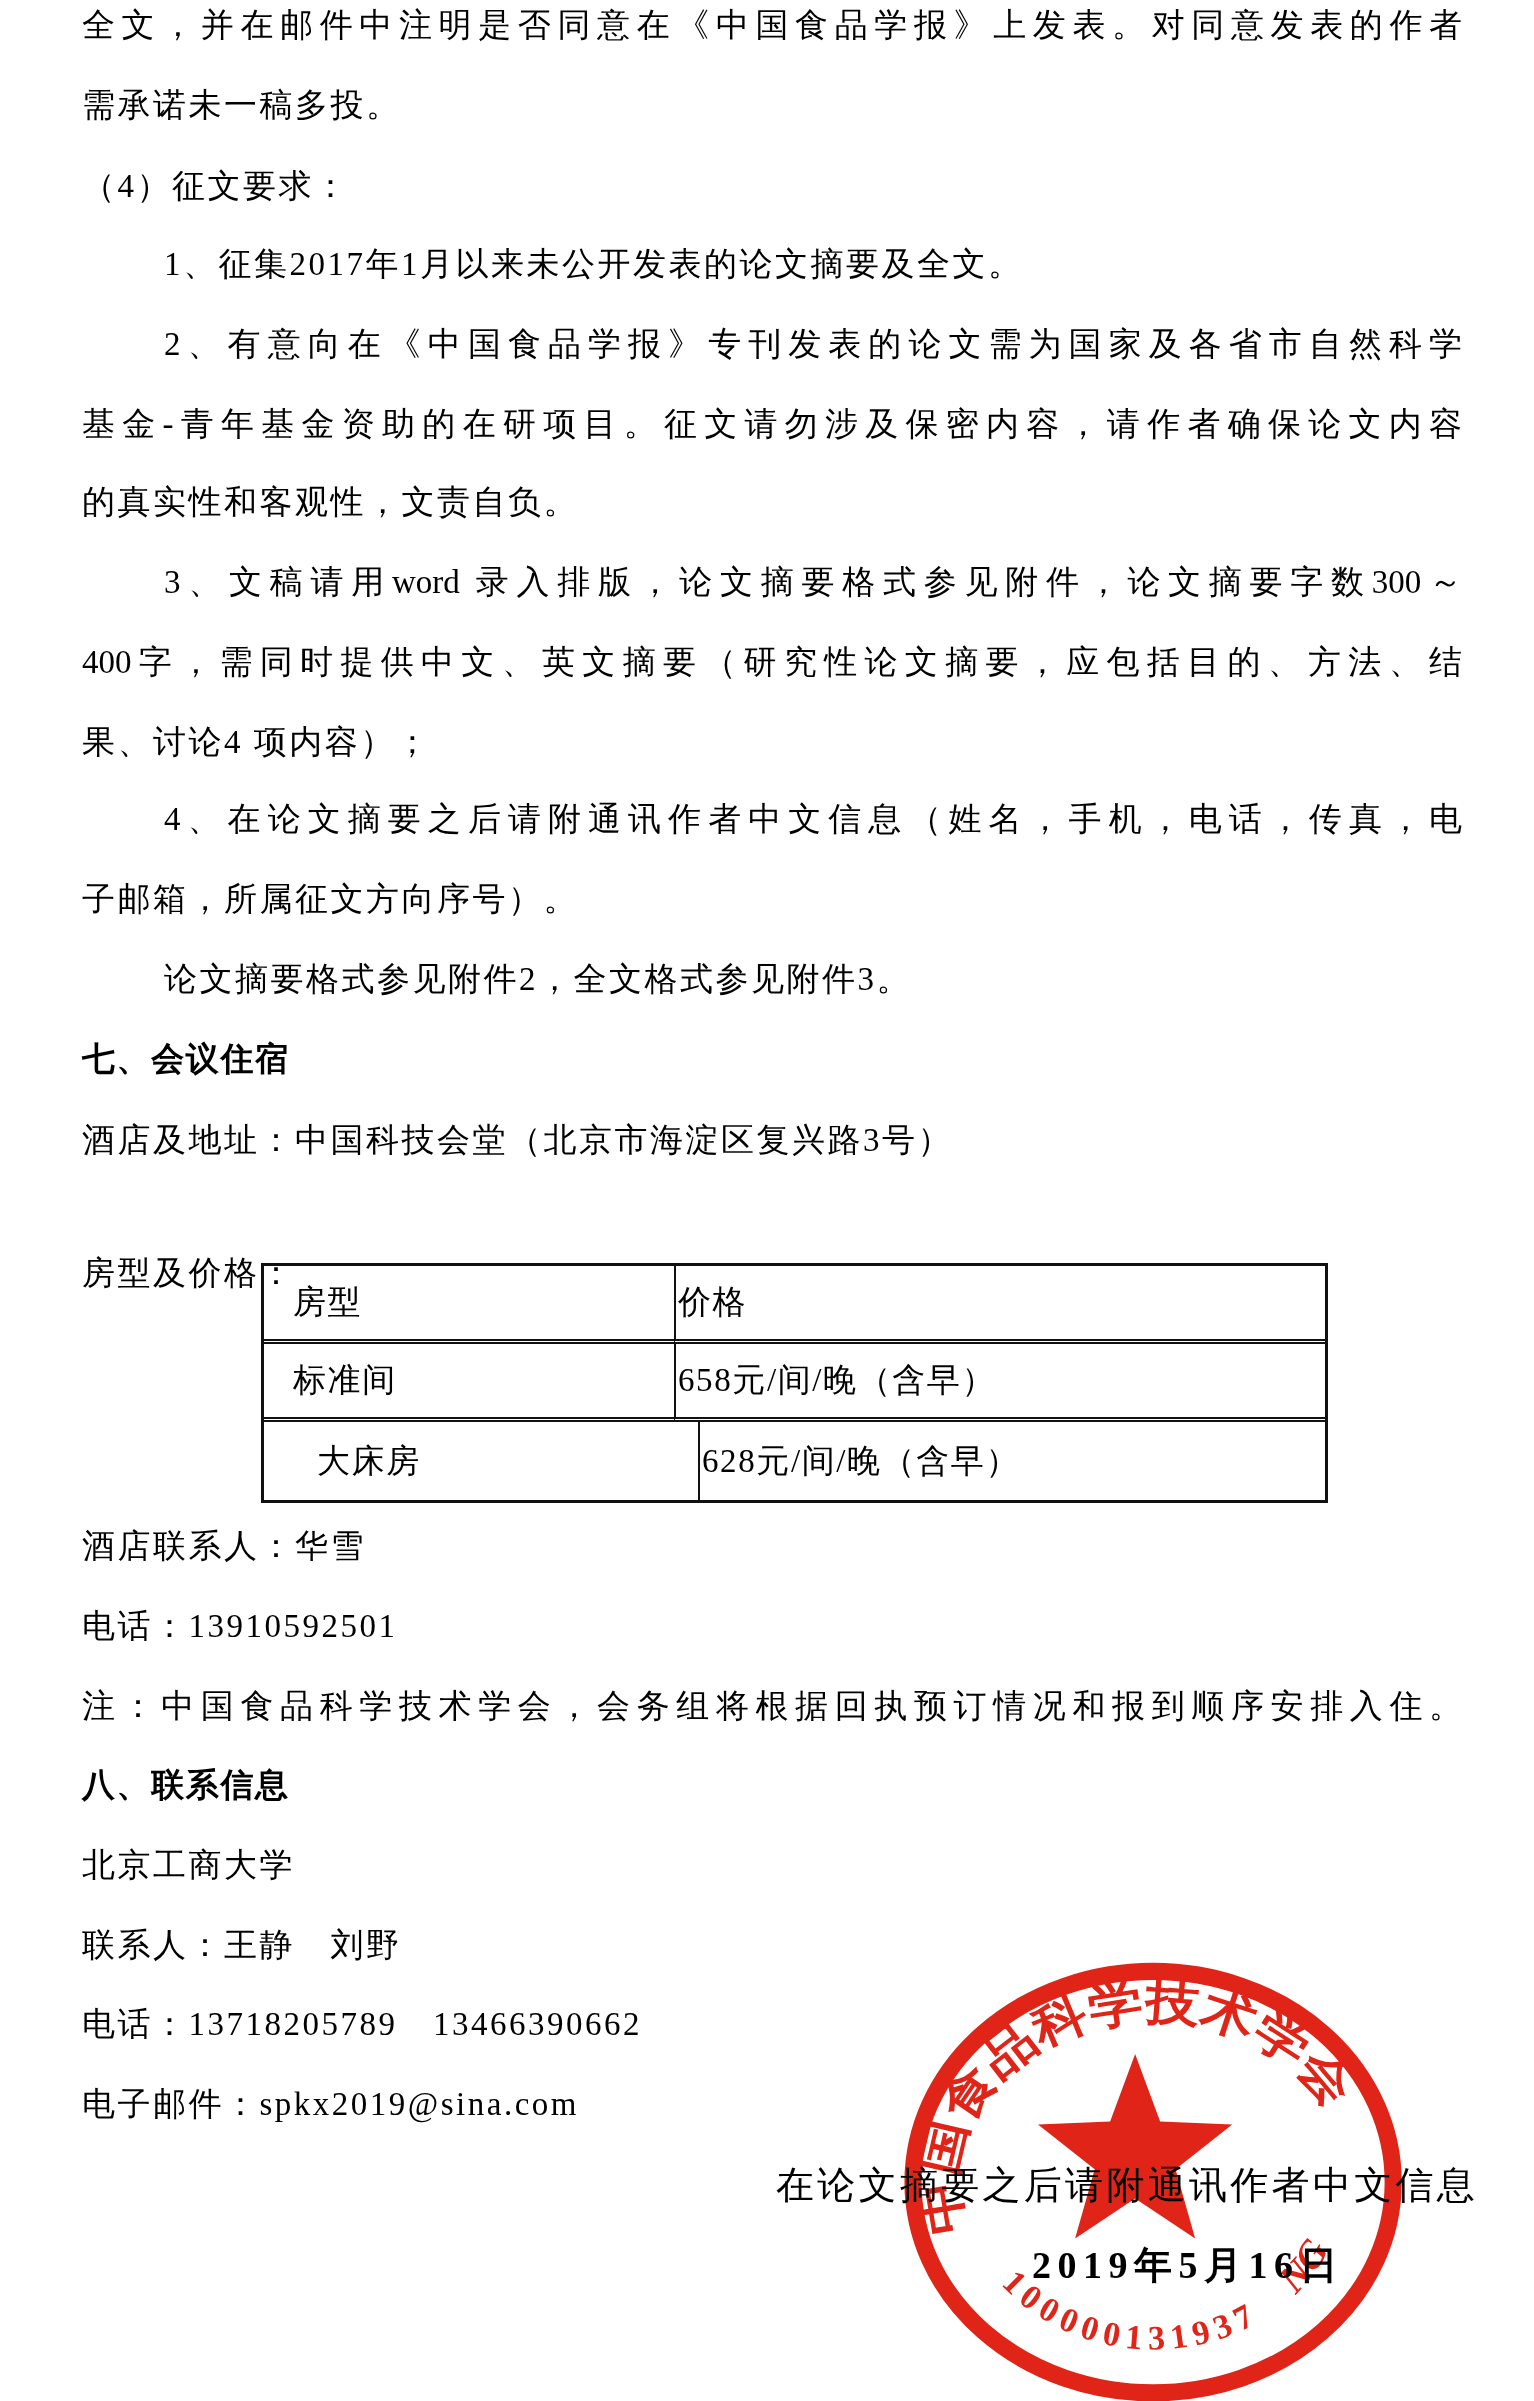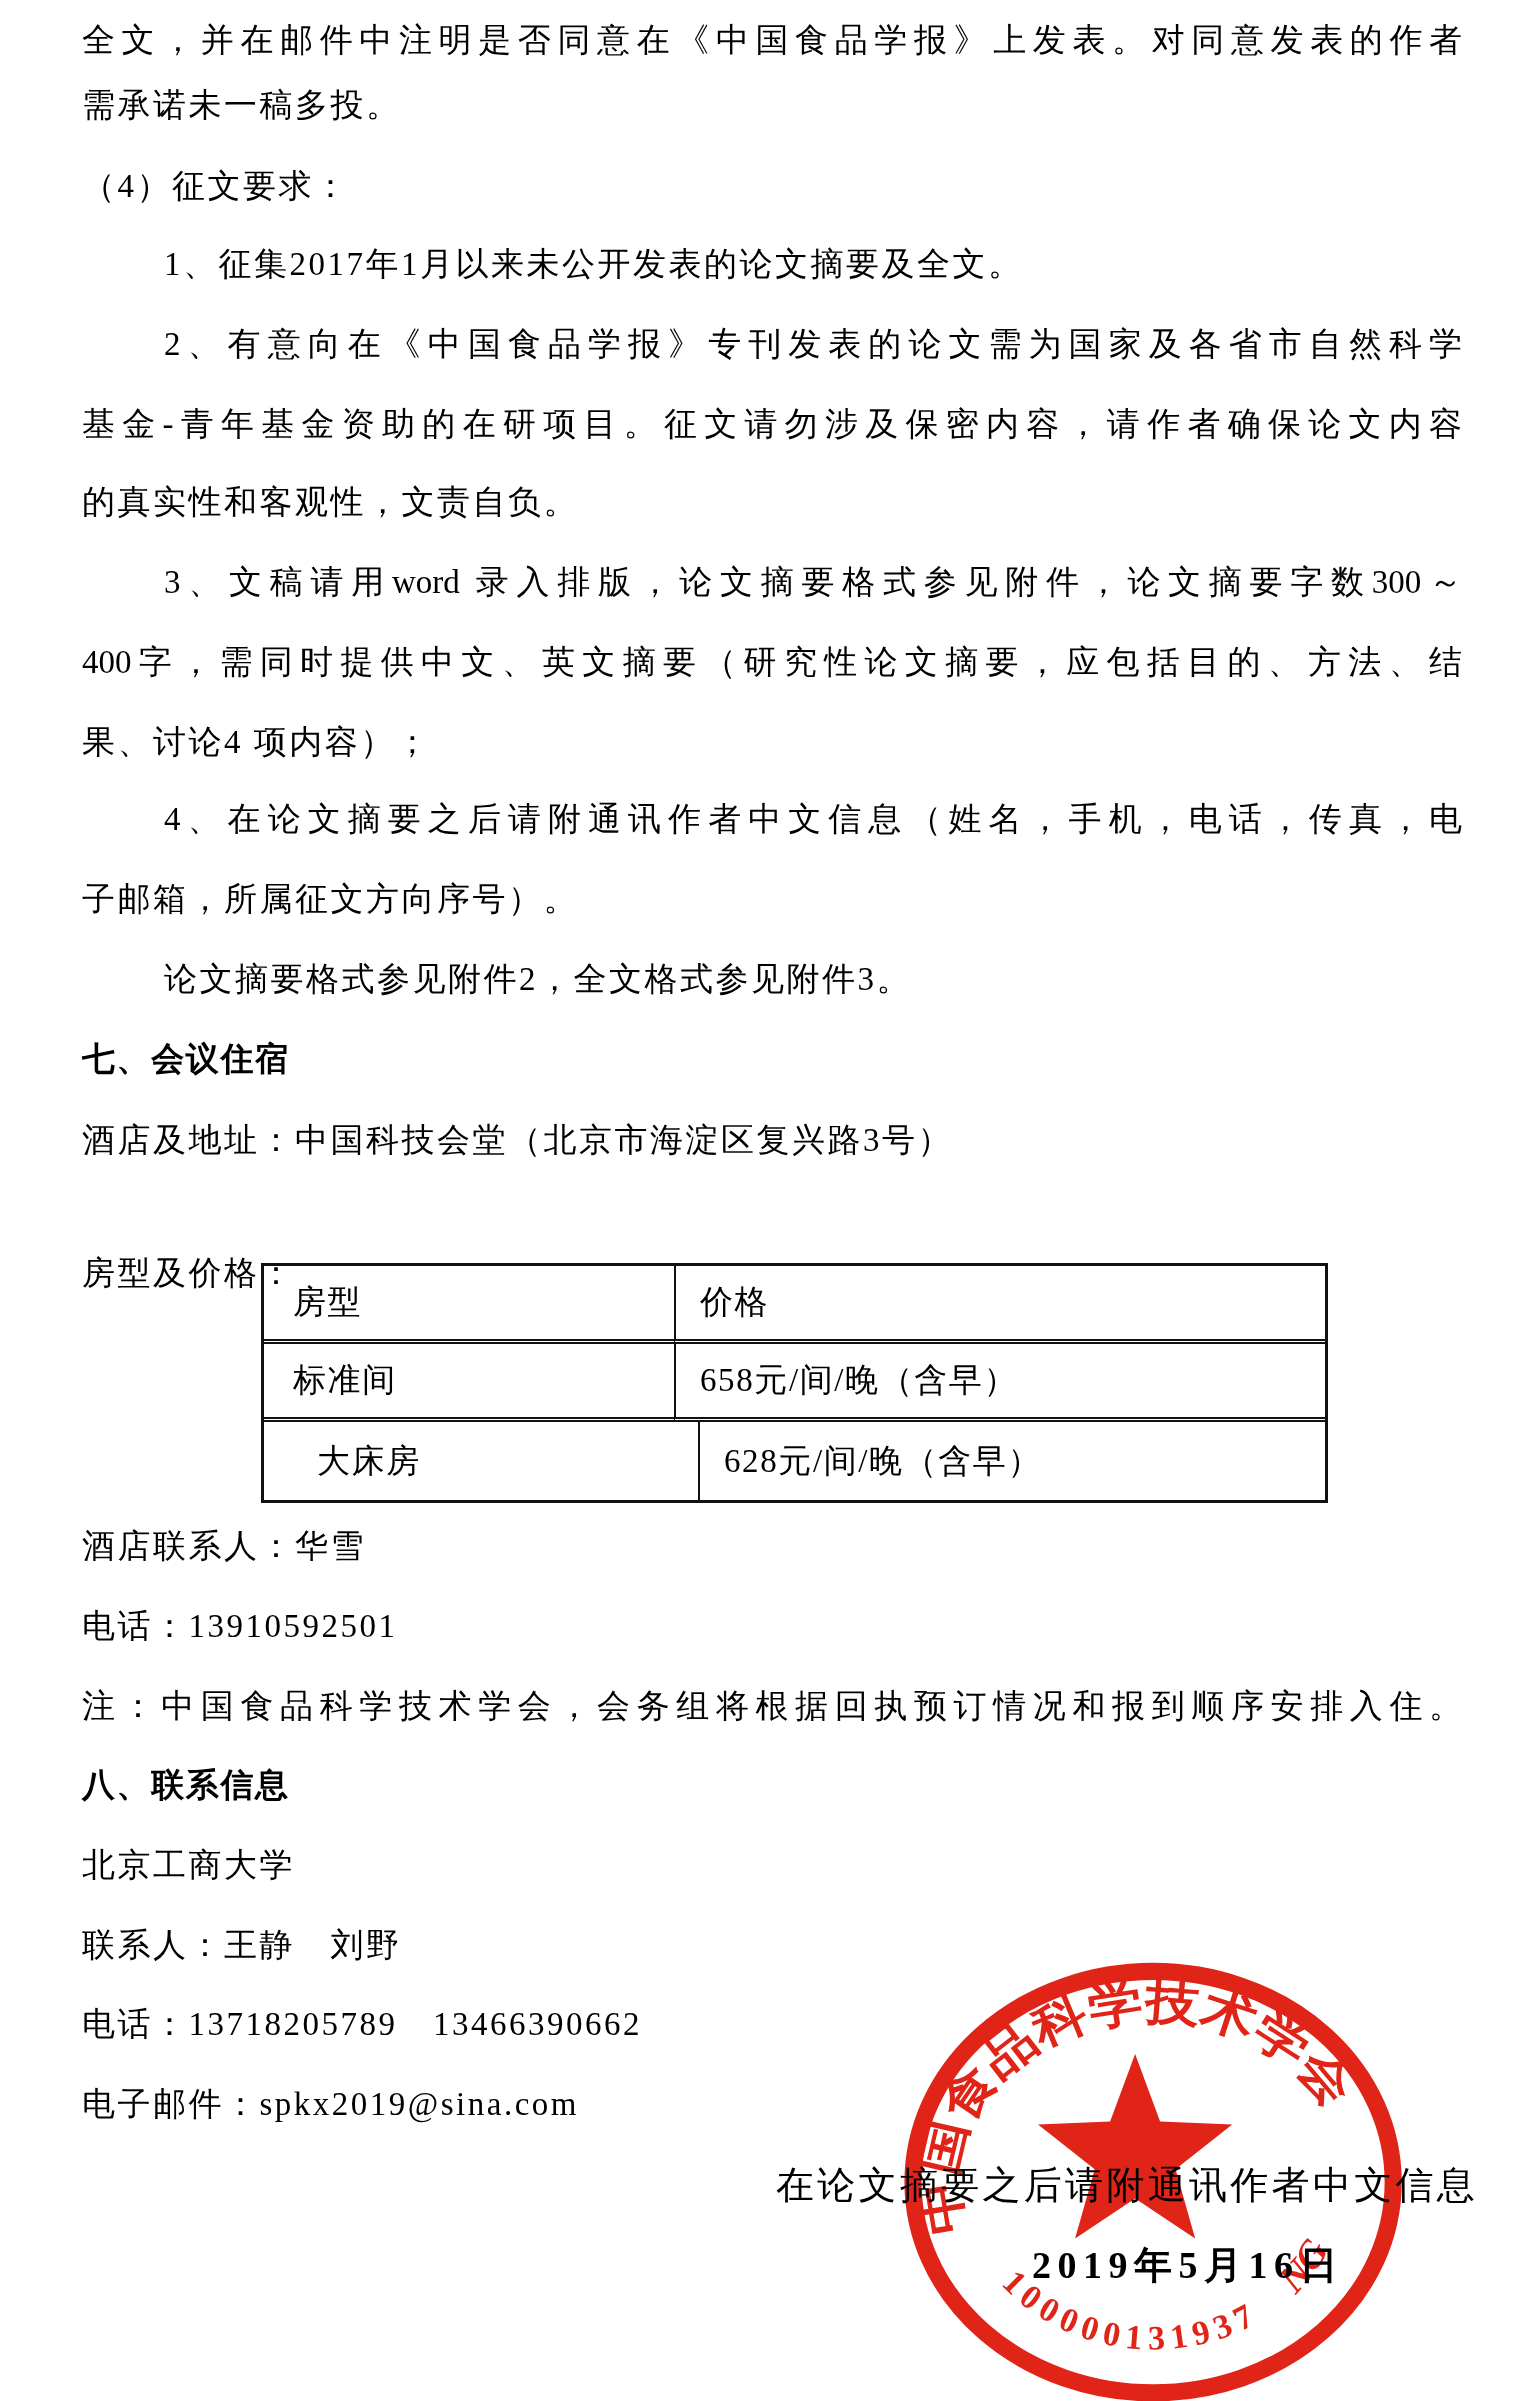--- a/index.html
+++ b/index.html
@@ -27,39 +27,39 @@
   .tbl {
     position:absolute; left:261px; top:1263px; width:1067px; height:240px;
     border:3.3px solid #111; display:grid;
     grid-template-columns:410px 1fr; grid-template-rows:1fr 1fr 1fr;
     z-index:2; font-size:33px;
   }
   .cell {
     display:flex; align-items:center; padding-left:29px;
     border-bottom:5.7px double #111; letter-spacing:1.6px;
   }
-  .cell.c2 { padding-left:24px; border-left:2.5px solid #111; }
+  .cell.c2 { padding-left:2px; border-left:2.5px solid #111; }
   .cell.last { border-bottom:none;margin-left:24px; }
   
   .sig-committee {
     position:absolute; left:776px; top:2161px; height:49px; line-height:49px;
     font-size:38px; letter-spacing:3.3px; white-space:nowrap; z-index:2;
   }
   .sig-date {
     position:absolute; left:997px; top:2241px; height:49px; line-height:49px;
     font-size:38px; font-weight:bold; letter-spacing:6.5px; white-space:nowrap; z-index:2;margin-left:35px;
   }
   .stamp { position:absolute; left:898px; top:1960px; z-index:1; }
 </style>
 </head>
 <body>
 
 <div class="page">
 
-  <div class="ln just" style="top:17px">全文，并在邮件中注明是否同意在《中国食品学报》上发表。对同意发表的作者</div>
+  <div class="ln just" style="top:2px">全文，并在邮件中注明是否同意在《中国食品学报》上发表。对同意发表的作者</div>
   <div class="ln" style="top:82px">需承诺未一稿多投。</div>
   <div class="ln" style="top:163px">（4）征文要求：</div>
   <div class="ln ind" style="top:241px">1、征集2017年1月以来未公开发表的论文摘要及全文。</div>
   <div class="ln ind just" style="top:321px">2、有意向在《中国食品学报》专刊发表的论文需为国家及各省市自然科学</div>
   <div class="ln just" style="top:401px">基金-青年基金资助的在研项目。征文请勿涉及保密内容，请作者确保论文内容</div>
   <div class="ln" style="top:479px">的真实性和客观性，文责自负。</div>
   <div class="ln ind just" style="top:559px">3、文稿请用word 录入排版，论文摘要格式参见附件，论文摘要字数300～</div>
   <div class="ln just" style="top:639px">400字，需同时提供中文、英文摘要（研究性论文摘要，应包括目的、方法、结</div>
   <div class="ln" style="top:719px">果、讨论4 项内容）；</div>
   <div class="ln ind just" style="top:796px">4、在论文摘要之后请附通讯作者中文信息（姓名，手机，电话，传真，电</div>

